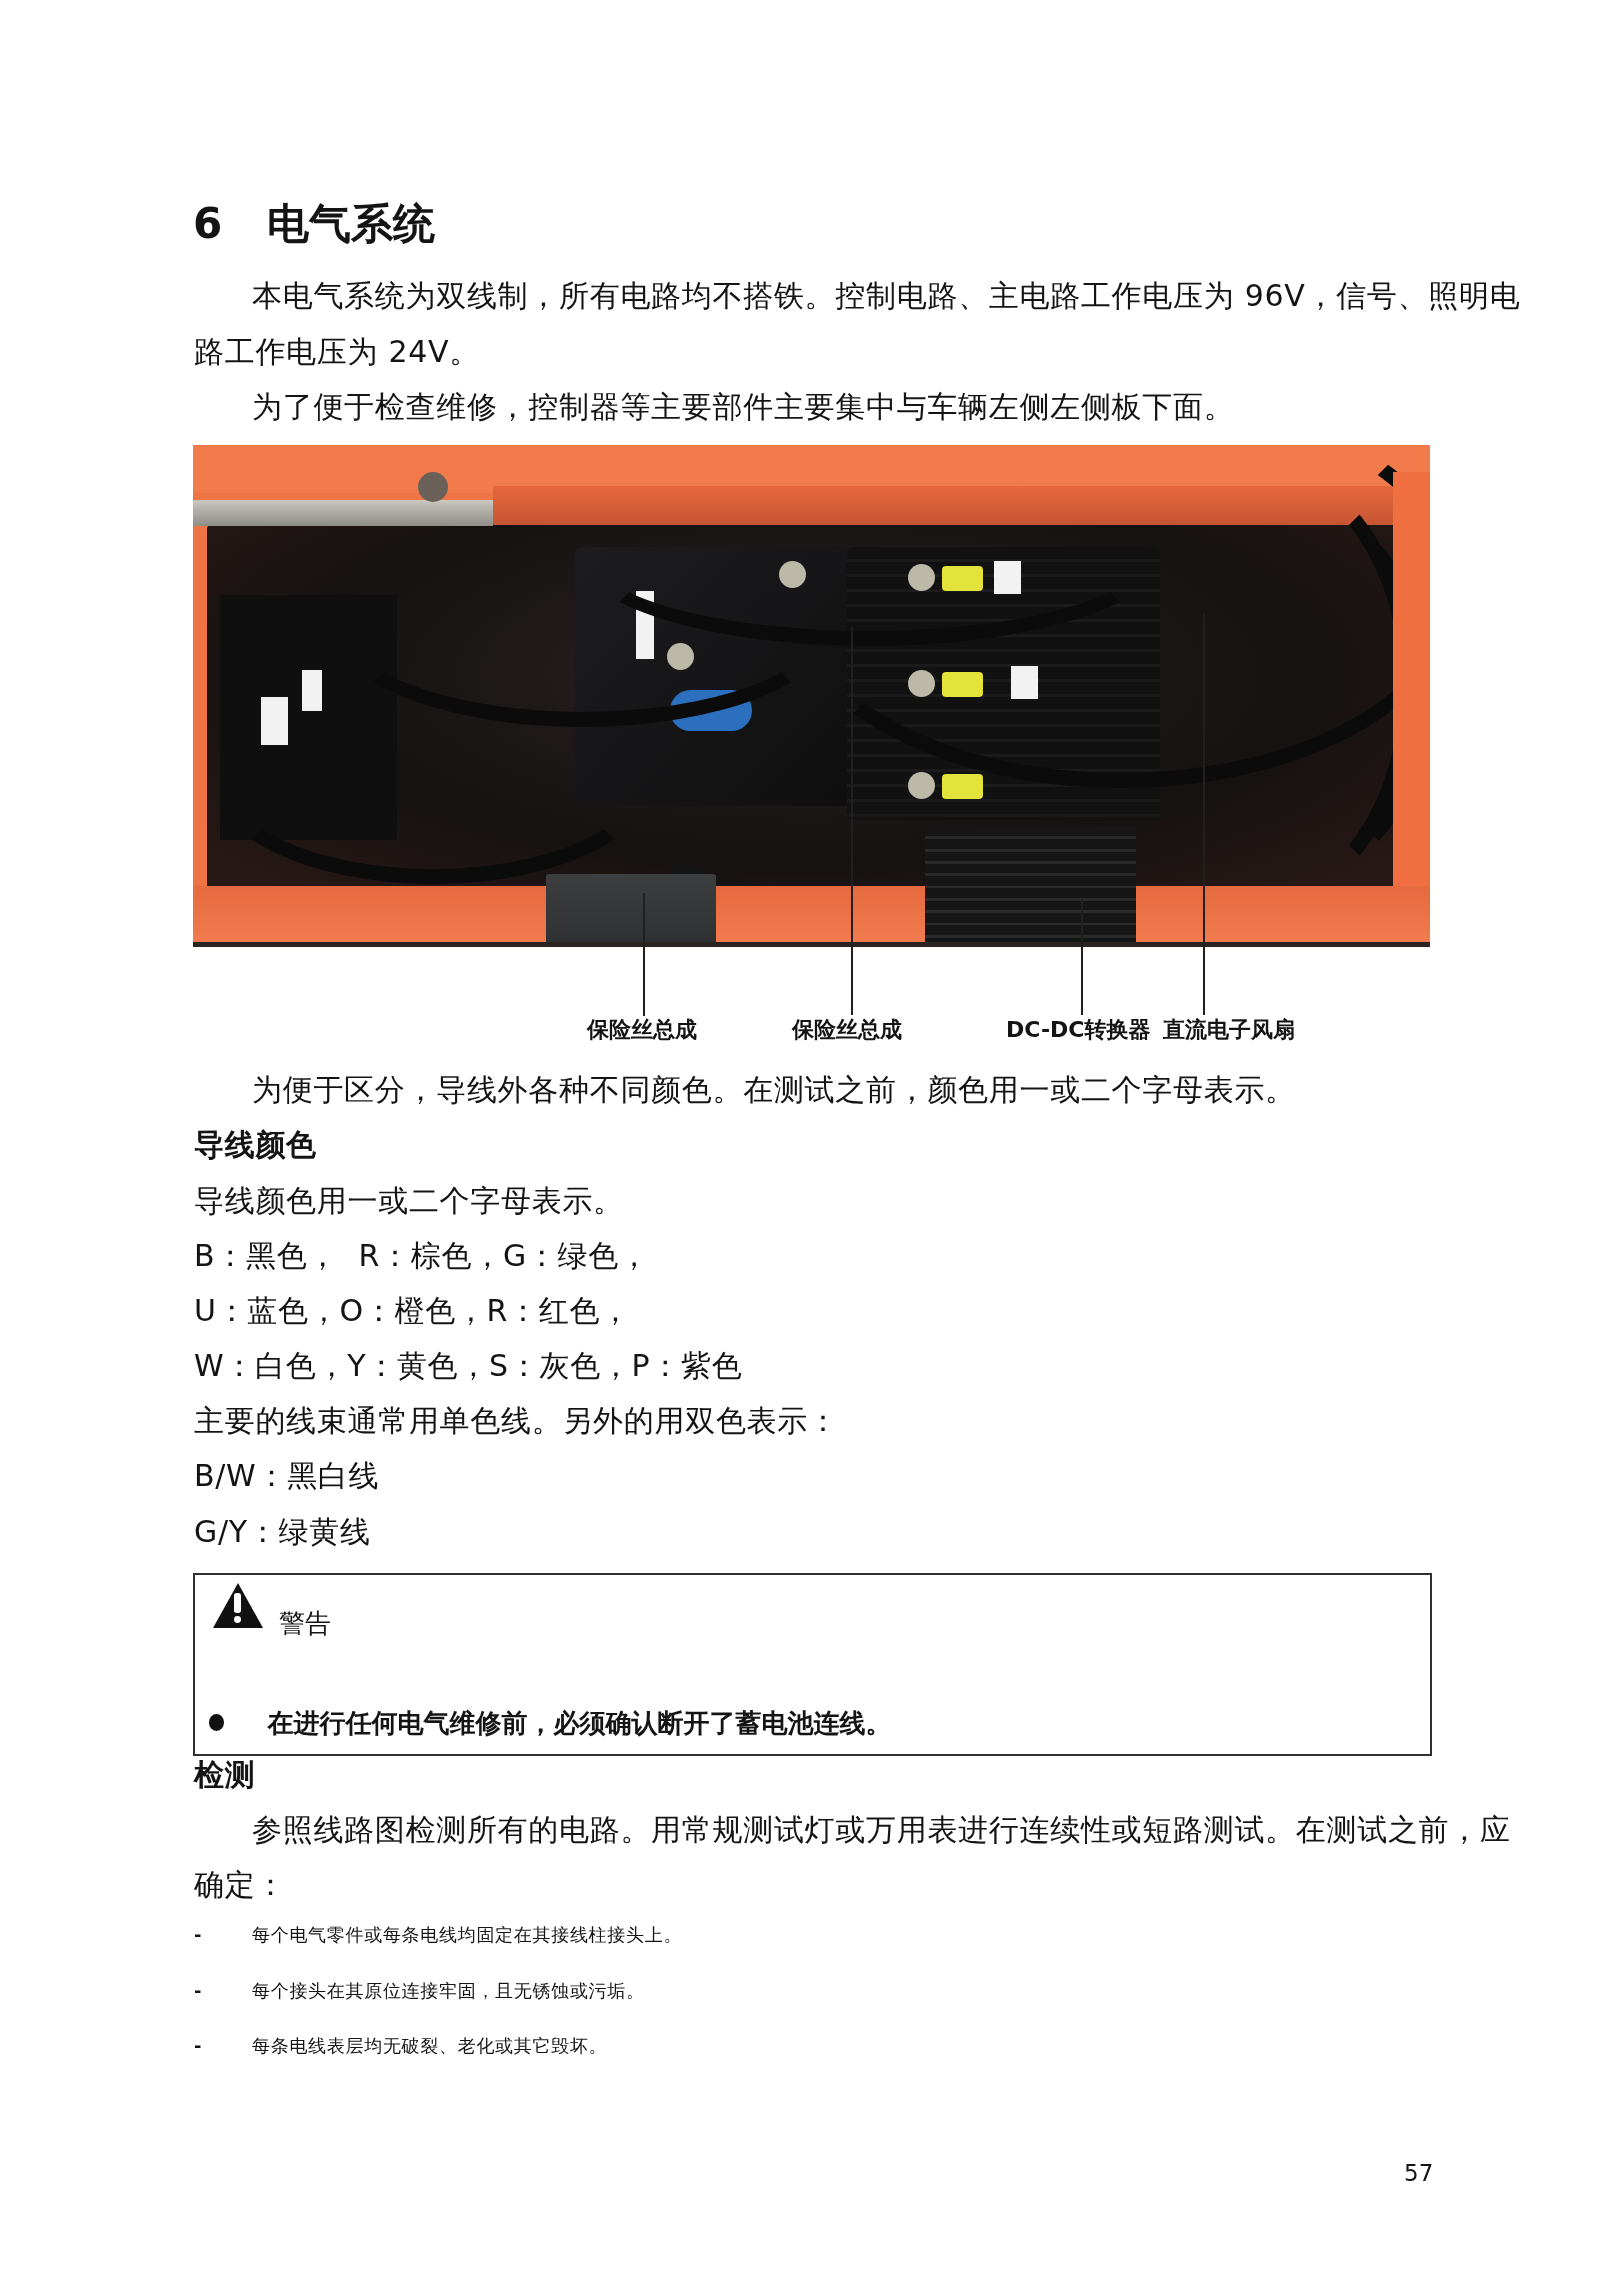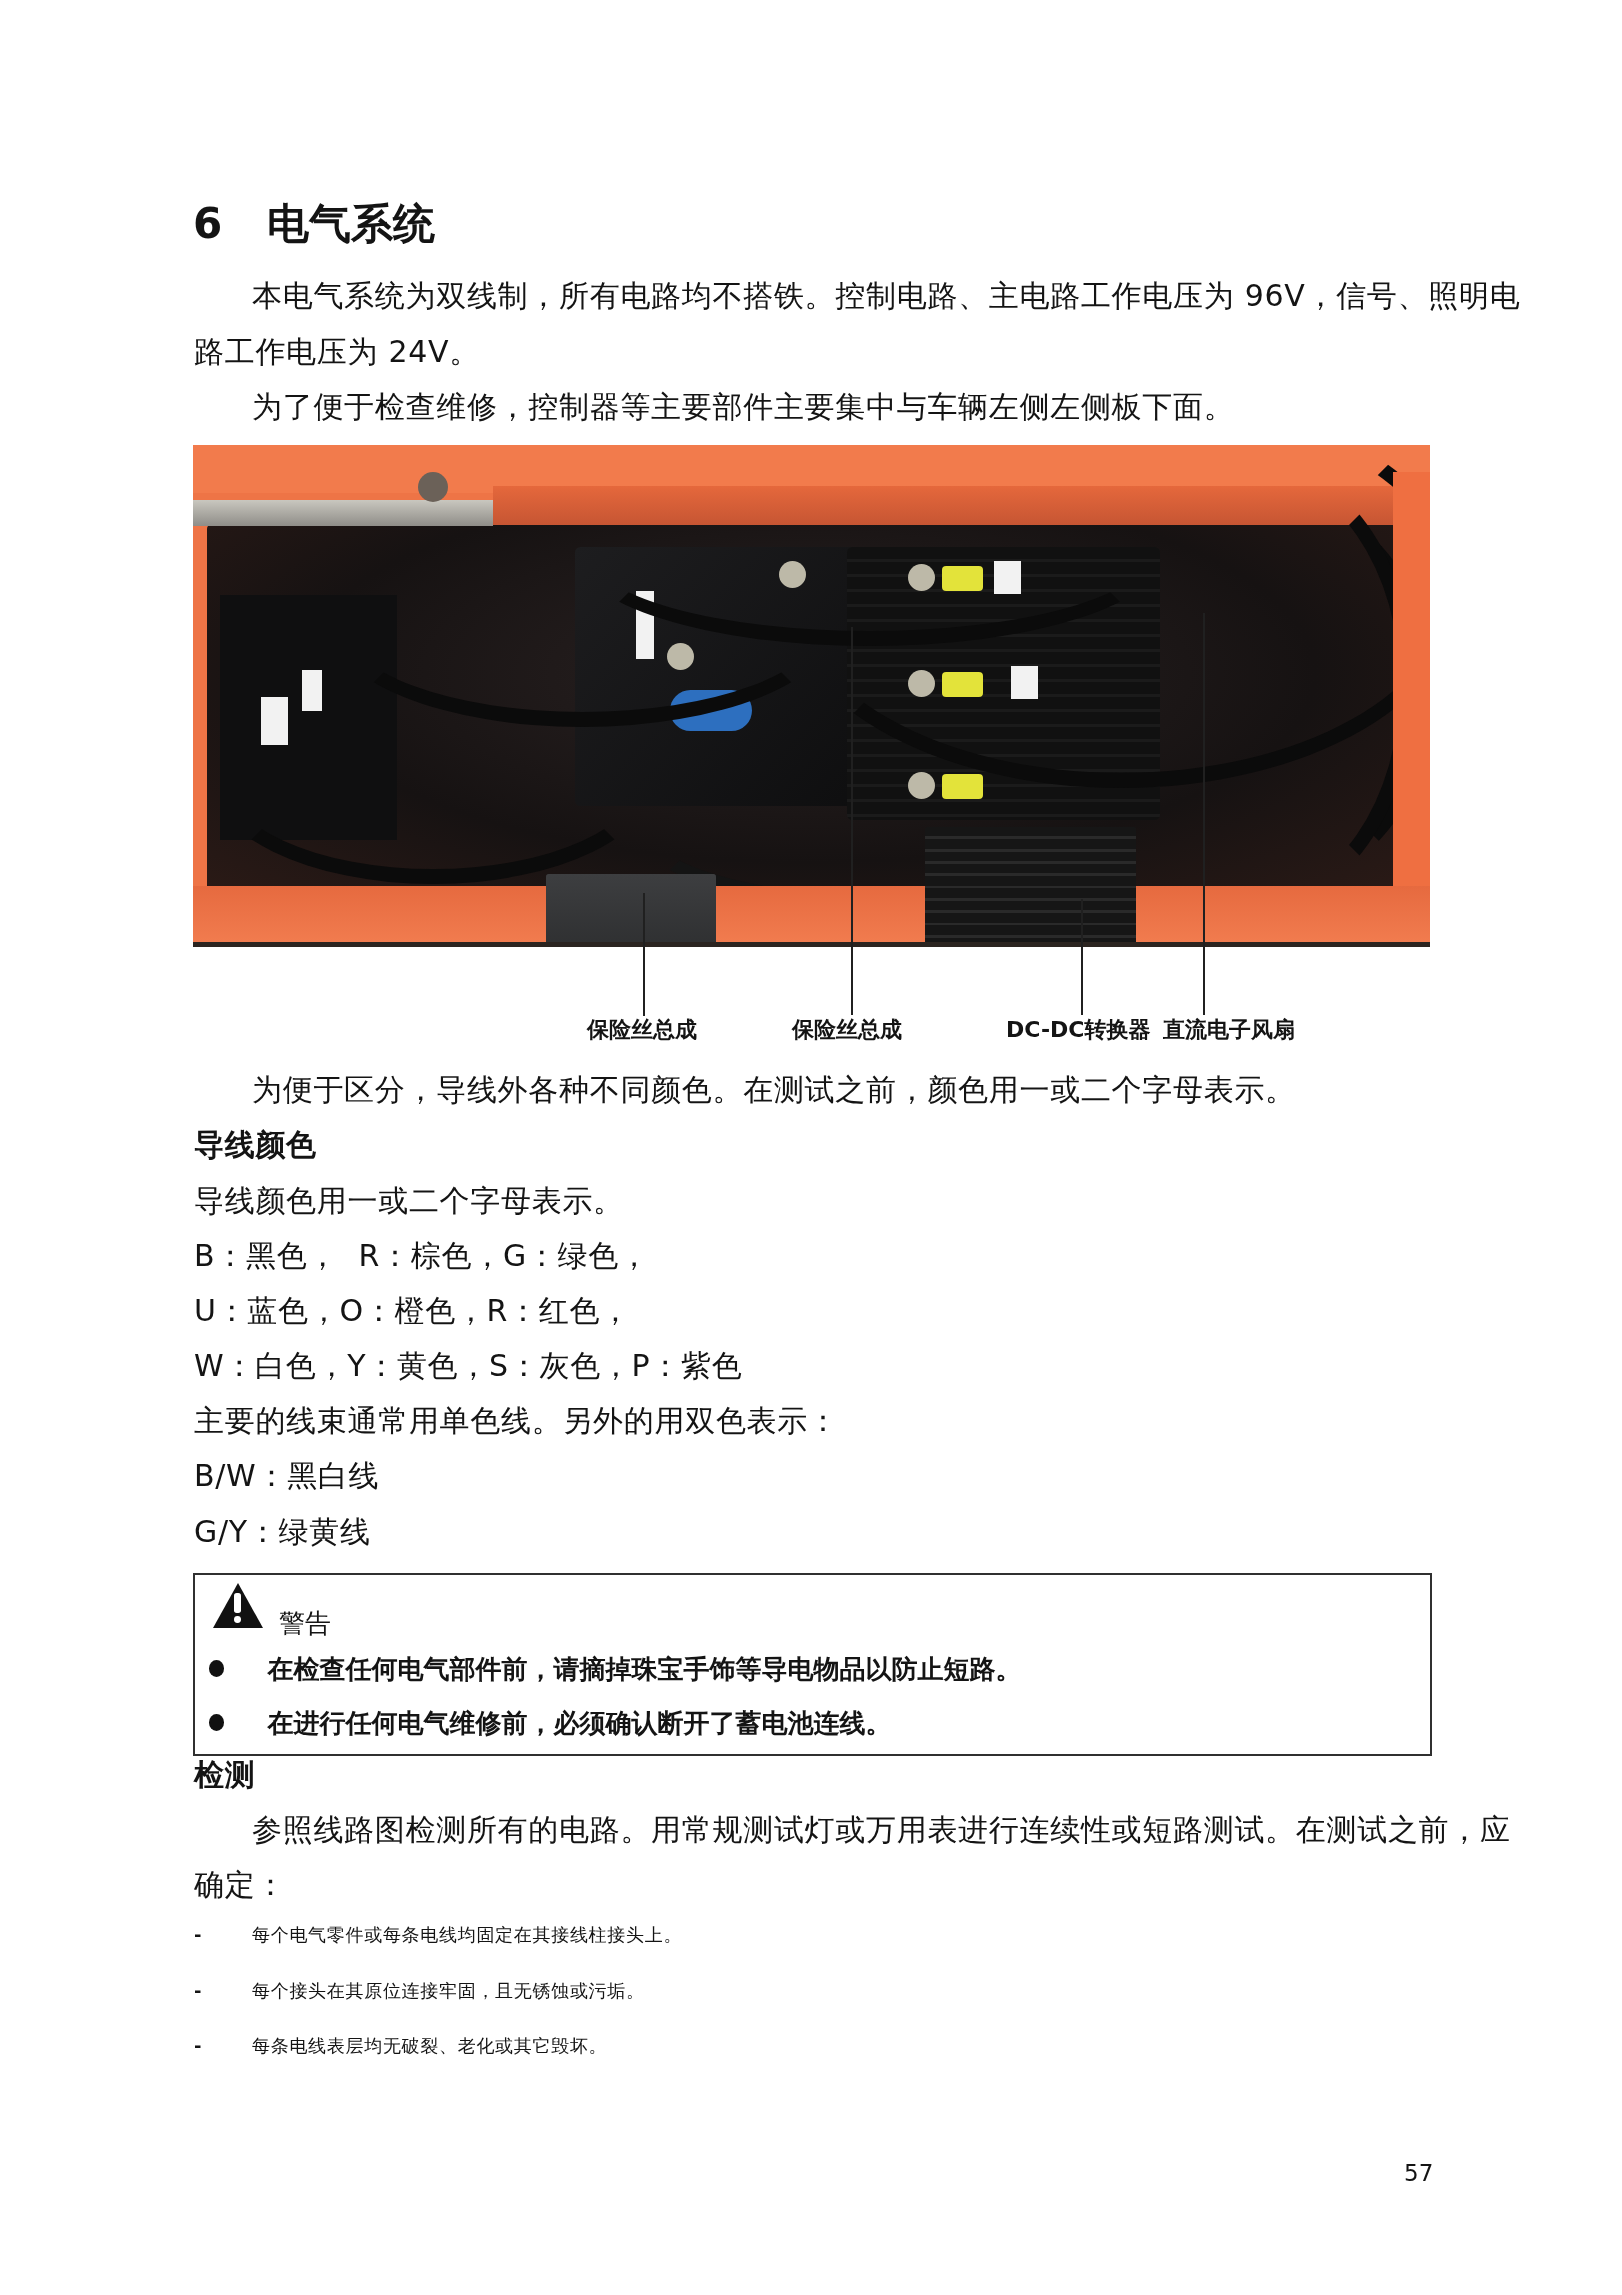--- a/index.html
+++ b/index.html
@@ -135,23 +135,20 @@
 <div class="abs p left" style="top:1404px;">主要的线束通常用单色线。另外的用双色表示：</div>
 <div class="abs p left" style="top:1459px;">B/W：黑白线</div>
 <div class="abs p left" style="top:1515px;">G/Y：绿黄线</div>
 
 <div class="abs warn">
   <div class="warn-icon">
     <div class="bang"></div>
     <div class="dot"></div>
   </div>
   <div class="warn-title">警告</div>
-  <div class="warn-item" style="top:77px;">
-    <span class="bullet"></span><span>在检查任何电气部件前，请摘掉珠宝手饰等导电物品以防止短路。</span>
-  </div>
   <div class="warn-item" style="top:131px;">
     <span class="bullet"></span><span>在进行任何电气维修前，必须确认断开了蓄电池连线。</span>
   </div>
 </div>
 
 <div class="abs p left bold" style="top:1758px;">检测</div>
 <div class="abs p indent" style="top:1813px;">参照线路图检测所有的电路。用常规测试灯或万用表进行连续性或短路测试。在测试之前，应</div>
 <div class="abs p left" style="top:1868px;">确定：</div>
 
 <div class="dash-item" style="top:1923px;">

